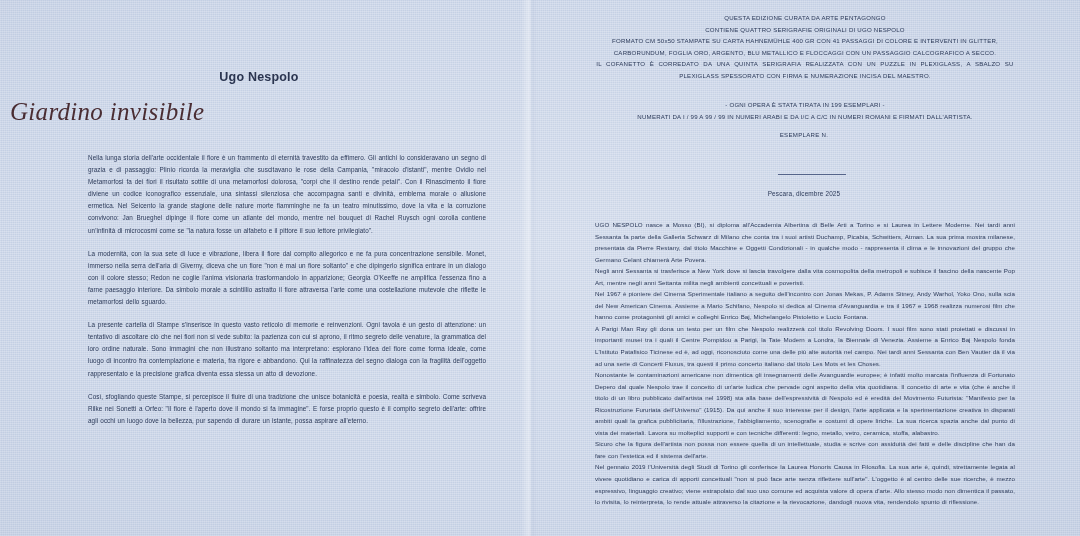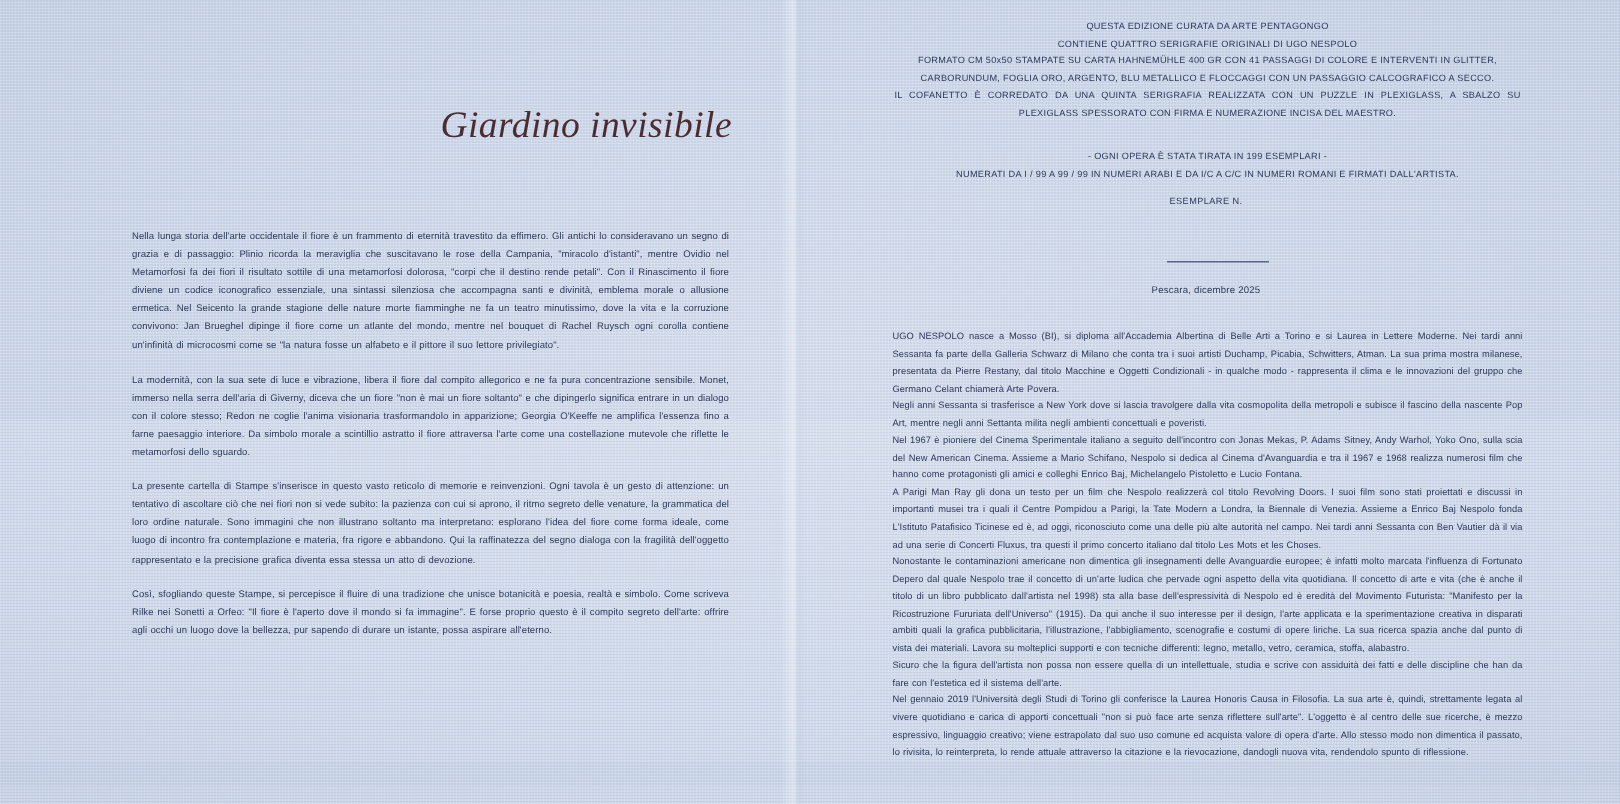--- a/index.html
+++ b/index.html
@@ -83,21 +83,21 @@
     text-align: center;
     margin: 0 0 14px 0;
     text-indent: -58px;
   }
   #work-title {
     font-family: "Liberation Serif", serif;
     font-style: italic;
     font-size: 25px;
     font-weight: 400;
     color: #4a2d33;
-    text-align: right;
+    text-align: left;
     margin: 0;
     text-indent: -78px;
     letter-spacing: 0.3px;
   }
 
   #left-body {
     position: absolute;
     left: 88px;
     top: 152px;
     width: 398px;
@@ -206,20 +206,21 @@
 
 <div id="paper-texture"></div>
 <div id="gutter-seam"></div>
 <div id="page-vignette"></div>
 
 <div id="sheet">
 
   <div id="left-page">
 
     <div id="colophon-heading">
+      <div id="artist-name">Ugo Nespolo</div>
       <div id="work-title">Giardino invisibile</div>
     </div>
 
     <div id="left-body">
       <p class="para">Nella lunga storia dell'arte occidentale il fiore è un frammento di eternità travestito da effimero. Gli antichi lo consideravano un segno di grazia e di passaggio: Plinio ricorda la meraviglia che suscitavano le rose della Campania, "miracolo d'istanti", mentre Ovidio nel Metamorfosi fa dei fiori il risultato sottile di una metamorfosi dolorosa, "corpi che il destino rende petali". Con il Rinascimento il fiore diviene un codice iconografico essenziale, una sintassi silenziosa che accompagna santi e divinità, emblema morale o allusione ermetica. Nel Seicento la grande stagione delle nature morte fiamminghe ne fa un teatro minutissimo, dove la vita e la corruzione convivono: Jan Brueghel dipinge il fiore come un atlante del mondo, mentre nel bouquet di Rachel Ruysch ogni corolla contiene un'infinità di microcosmi come se "la natura fosse un alfabeto e il pittore il suo lettore privilegiato".</p>
       <p class="para">La modernità, con la sua sete di luce e vibrazione, libera il fiore dal compito allegorico e ne fa pura concentrazione sensibile. Monet, immerso nella serra dell'aria di Giverny, diceva che un fiore "non è mai un fiore soltanto" e che dipingerlo significa entrare in un dialogo con il colore stesso; Redon ne coglie l'anima visionaria trasformandolo in apparizione; Georgia O'Keeffe ne amplifica l'essenza fino a farne paesaggio interiore. Da simbolo morale a scintillio astratto il fiore attraversa l'arte come una costellazione mutevole che riflette le metamorfosi dello sguardo.</p>
       <p class="para">La presente cartella di Stampe s'inserisce in questo vasto reticolo di memorie e reinvenzioni. Ogni tavola è un gesto di attenzione: un tentativo di ascoltare ciò che nei fiori non si vede subito: la pazienza con cui si aprono, il ritmo segreto delle venature, la grammatica del loro ordine naturale. Sono immagini che non illustrano soltanto ma interpretano: esplorano l'idea del fiore come forma ideale, come luogo di incontro fra contemplazione e materia, fra rigore e abbandono. Qui la raffinatezza del segno dialoga con la fragilità dell'oggetto rappresentato e la precisione grafica diventa essa stessa un atto di devozione.</p>
       <p class="para">Così, sfogliando queste Stampe, si percepisce il fluire di una tradizione che unisce botanicità e poesia, realtà e simbolo. Come scriveva Rilke nei Sonetti a Orfeo: "Il fiore è l'aperto dove il mondo si fa immagine". E forse proprio questo è il compito segreto dell'arte: offrire agli occhi un luogo dove la bellezza, pur sapendo di durare un istante, possa aspirare all'eterno.</p>
     </div>
 

